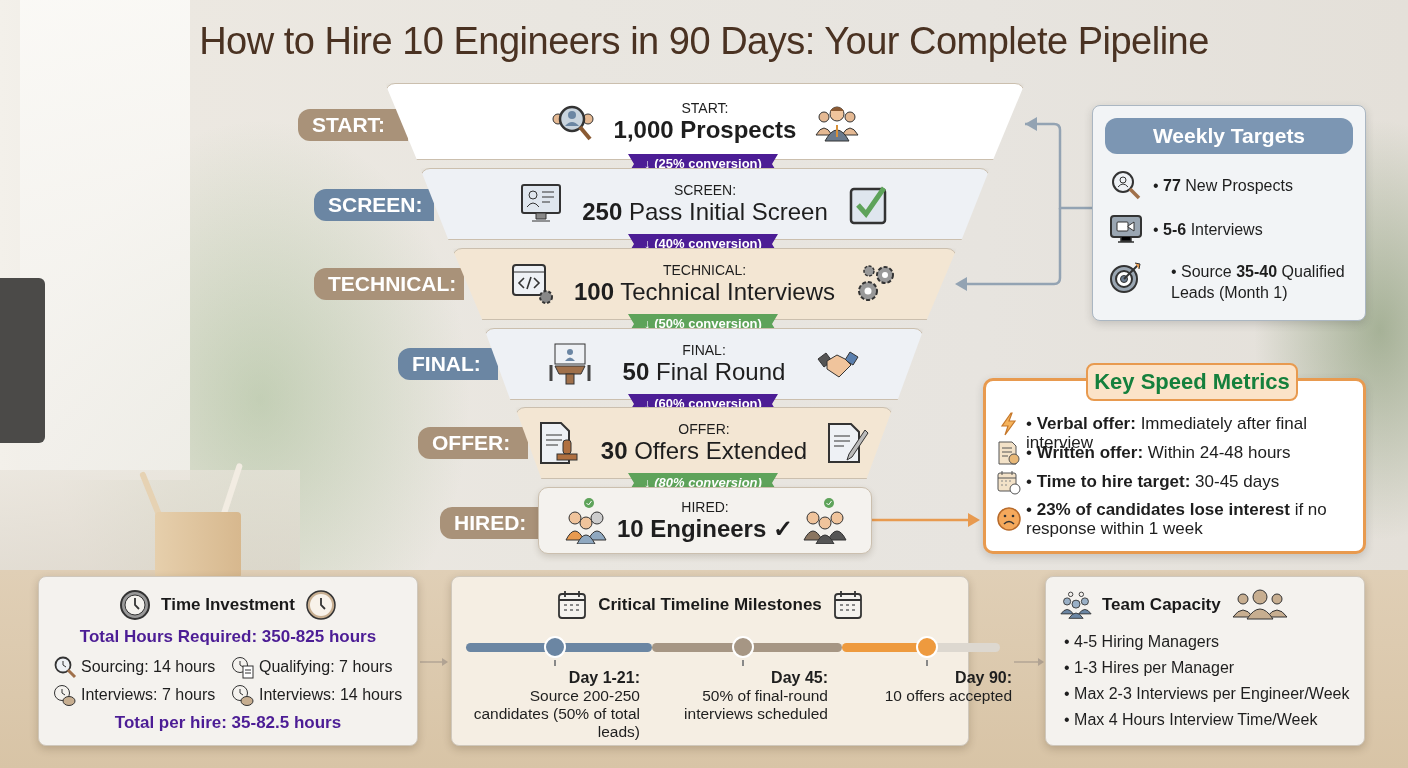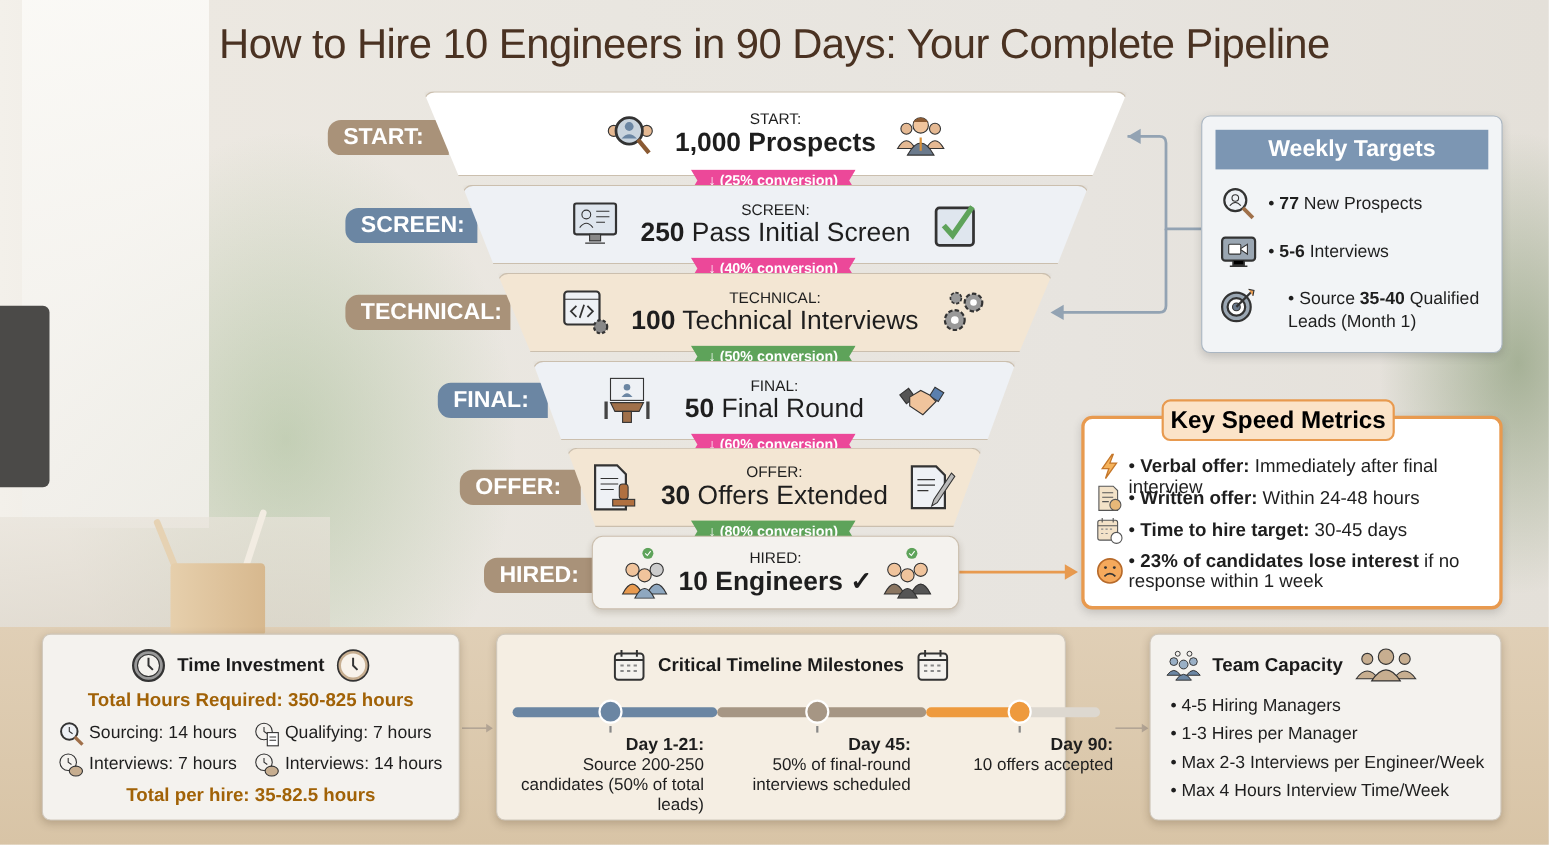--- a/index.html
+++ b/index.html
@@ -46,50 +46,50 @@
       position:absolute; height:32px; padding:0 14px; border-radius:12px 0 0 12px;
       color:#fff; font-weight:700; font-size:21px; line-height:32px;
     }
     .tag-tan { background:#a99279; }
     .tag-blue { background:#6b86a3; }
     .conv {
       position:absolute; height:20px; padding:0 16px; color:#fff; font-size:13px; font-weight:700;
       line-height:20px; text-align:center;
       clip-path: polygon(0 0,100% 0,96% 50%,100% 100%,0 100%,4% 50%);
     }
-    .conv-blue { background:#ec4899;text-align:center; }
+    .conv-blue { background:#4c1d95;text-align:center; }
     .conv-green { background:#5ea35a; }
     .icon { width:46px; height:46px; flex:0 0 auto; }
 
     
     .panel {
       position:absolute; background:#f2f4f6; border:1.5px solid #aab6c2; border-radius:8px;
       box-shadow: 0 3px 8px rgba(60,60,60,0.2);
     }
-    .wt-header { position:absolute; left:12px; top:12px; right:12px; height:36px; border-radius:0;
+    .wt-header { position:absolute; left:12px; top:12px; right:12px; height:36px; border-radius:12px;
       background:#7c96b3; color:#fff; font-weight:700; font-size:21px; text-align:center; line-height:36px; }
     .wt-row { position:absolute; left:16px; display:flex; align-items:flex-start; gap:10px; font-size:16px; color:#1e1e1e; line-height:21px; }
     .wt-row .icon { width:34px; height:34px; }
 
     .ksm {
       position:absolute; left:983px; top:378px; width:383px; height:176px;
       background:#fff; border:3px solid #e89a4f; border-radius:10px; box-shadow:0 3px 8px rgba(60,60,60,0.2);
     }
-    .ksm-header { position:absolute; left:70px; top:-18px; width:212px; height:38px; background:#fbe3c8;
-      border:2px solid #e89a4f; border-radius:8px; text-align:center; font-size:22px; font-weight:700; line-height:34px; color:#000000; }
+    .ksm-header { position:absolute; left:100px; top:-18px; width:212px; height:38px; background:#fbe3c8;
+      border:2px solid #e89a4f; border-radius:8px; text-align:center; font-size:22px; font-weight:700; line-height:34px; color:#15803d; }
     .ksm-row { position:absolute; left:10px; display:flex; gap:4px; align-items:flex-start; font-size:17px; line-height:19px; color:#1e1e1e; }
     .ksm-row .icon { width:26px; height:26px; }
 
     .bottom-card {
       position:absolute; top:576px; height:170px; background:#f4f2ee; border:1.5px solid #cfc7bb; border-radius:8px;
       box-shadow:0 3px 8px rgba(60,40,20,0.22);
     }
     .card-title { display:flex; align-items:center; justify-content:center; gap:10px; font-size:17px; font-weight:700; color:#1a1a1a; margin-top:12px; height:32px; }
     .card-title .icon { width:32px; height:32px; }
-    .ti-line { text-align:center; font-size:17px; font-weight:700; color:#a16207; }
+    .ti-line { text-align:center; font-size:17px; font-weight:700; color:#4c1d95; }
     .ti-grid { display:grid; grid-template-columns: 172px 172px; column-gap:6px; row-gap:4px; margin:8px 0 6px 14px; font-size:16px; color:#1e1e1e; }
     .ti-cell { display:flex; align-items:center; gap:4px; }
     .ti-cell .icon { width:24px; height:24px; }
 
     .tl-bar { position:absolute; top:66px; height:9px; border-radius:5px; }
     .tl-dot { position:absolute; top:59px; width:22px; height:22px; border-radius:50%; border:2px solid #fff; }
     .tl-tick { position:absolute; top:83px; width:1.5px; height:6px; background:#888; }
     .tl-label { position:absolute; top:92px; width:170px; text-align:right; font-size:15.5px; line-height:18px; color:#1e1e1e; }
     .tl-label b { display:block; font-size:16px; }
 
@@ -243,21 +243,21 @@
         <div class="stage-small">OFFER:</div>
         <div class="stage-big"><b>30</b> <span>Offers Extended</span></div>
       </div>
       <svg class="icon" viewBox="0 0 46 46">
           <path d="M4 4 h22 l8 8 v30 h-30z" fill="#eef1f5" stroke="#333" stroke-width="2"></path>
           <path d="M9 16 h16 M9 21 h16 M9 26 h10" stroke="#333"></path>
           <path d="M40 10 l-16 24 l-2 6 l5 -3 l16 -24z" fill="#bbb" stroke="#333"></path>
         </svg>
     </div>
   </div>
-  <div class="conv conv-green" style="left:628px;top:473px;width:150px;">↓ (80% conversion)</div>
+  <div class="conv conv-green" style="left:628px;top:473px;width:150px;font-style:italic;">↓ (80% conversion)</div>
 
   <div class="tag tag-tan" style="left:440px;top:507px;width:110px;">HIRED:</div>
   <div class="stage" style="left:538px;top:487px;width:334px;height:67px;">
     <div class="stage-shape" style="background:#f4f2ee;"></div>
     <div class="stage-content" style="gap:8px;">
       <svg class="icon" viewBox="0 0 46 46">
           <circle cx="26" cy="5" r="5" fill="#5ea35a"></circle>
           <path d="M23.5 5 l2 2 l3 -4" stroke="#fff" fill="none"></path>
           <circle cx="12" cy="20" r="6" fill="#f0c49c" stroke="#333"></circle>
           <path d="M3 42 q9 -18 18 0z" fill="#e89a4f" stroke="#333"></path>

